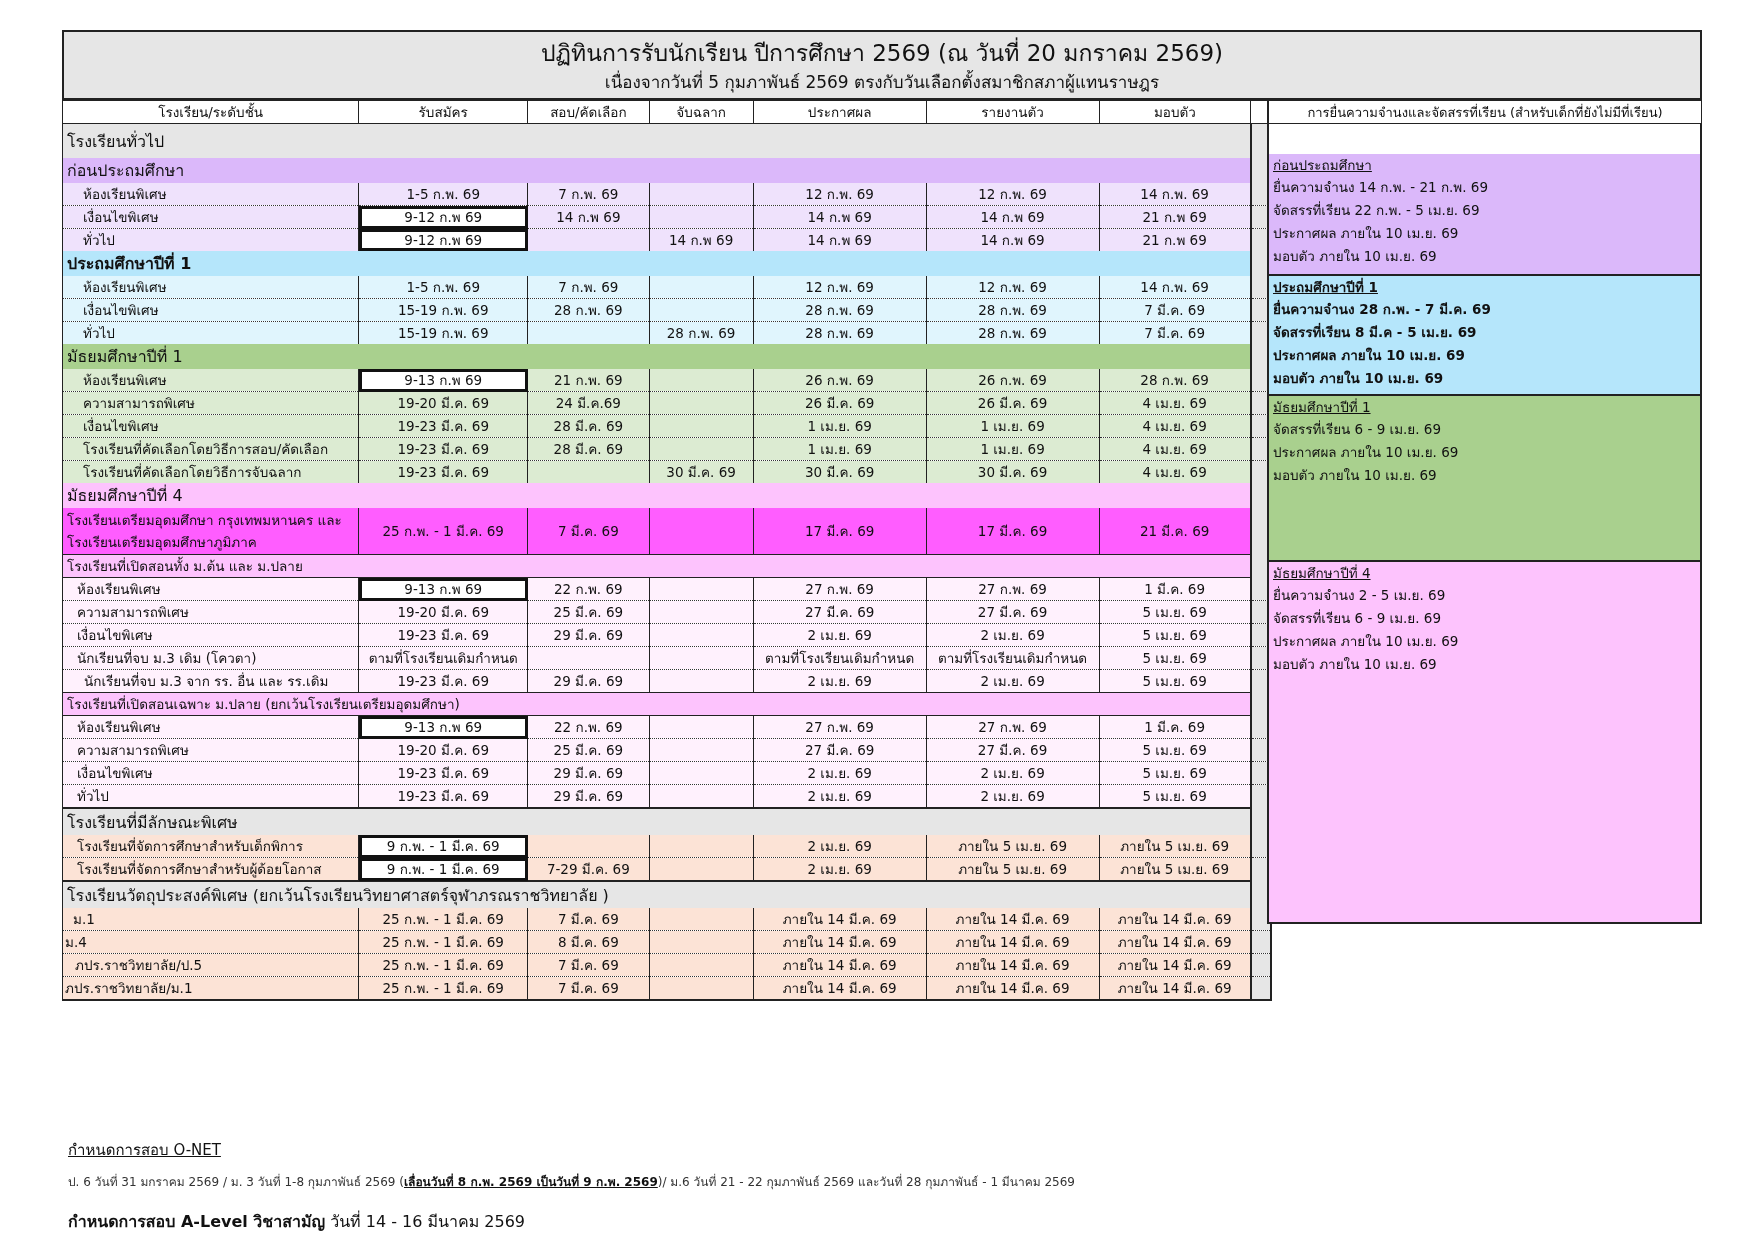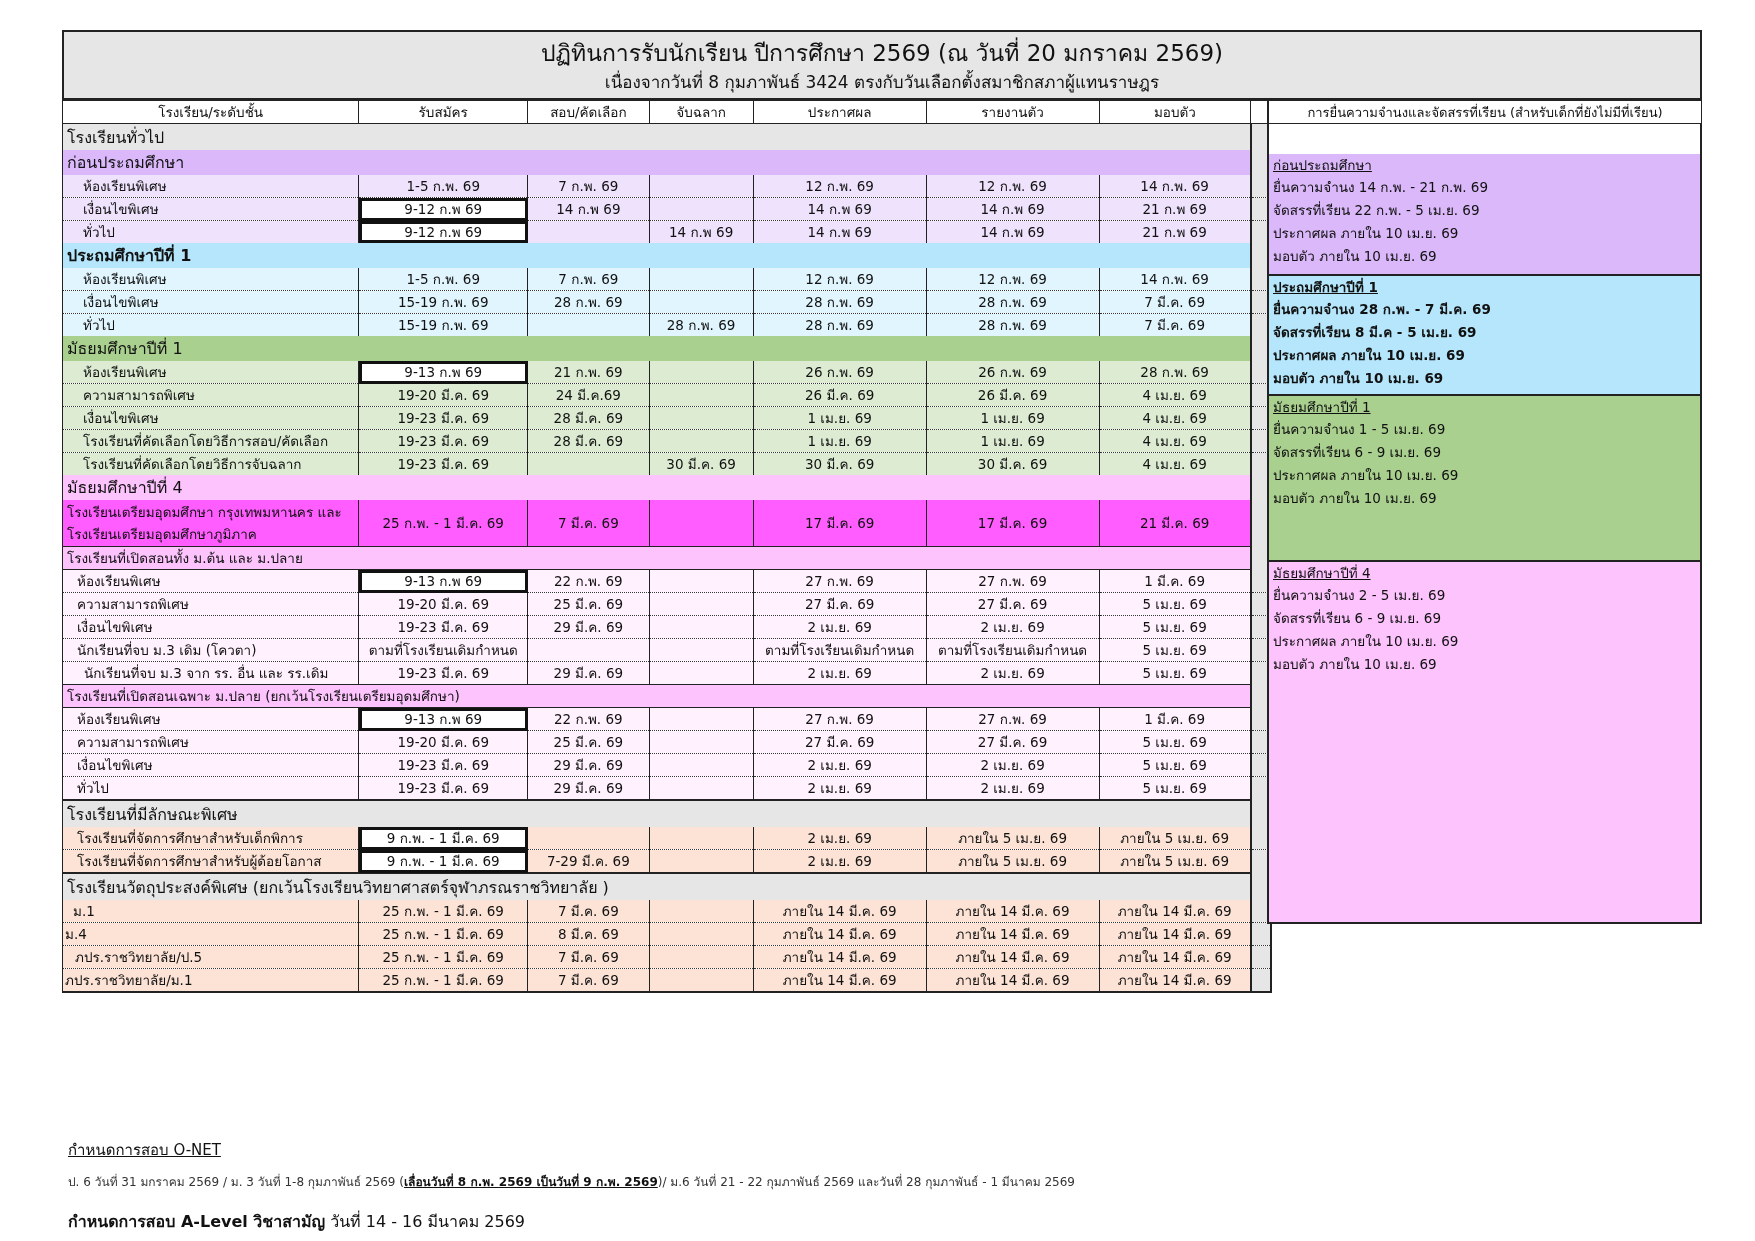--- a/index.html
+++ b/index.html
@@ -45,21 +45,21 @@
   .footer .f2 u { font-weight:bold; color:#111; }
   .footer .f3 { font-size:16px; font-weight:bold; }
   .footer .f3 span { font-weight:normal; }
 </style>
 </head>
 <body>
 
 <div id="sheet">
   <div class="title-box">
     <div class="title-main">ปฏิทินการรับนักเรียน ปีการศึกษา 2569 (ณ วันที่ 20 มกราคม 2569)</div>
-    <div class="title-sub">เนื่องจากวันที่ 8 กุมภาพันธ์ 3424 ตรงกับวันเลือกตั้งสมาชิกสภาผู้แทนราษฎร</div>
+    <div class="title-sub">เนื่องจากวันที่ 5 กุมภาพันธ์ 2569 ตรงกับวันเลือกตั้งสมาชิกสภาผู้แทนราษฎร</div>
   </div>
 
   <table class="grid">
     <colgroup>
       <col style="width:293px">
         <col style="width:167px">
         <col style="width:120px">
         <col style="width:103px">
       <col style="width:171px">
         <col style="width:171px">
@@ -71,21 +71,21 @@
           <td>โรงเรียน/ระดับชั้น</td>
           <td>รับสมัคร</td>
           <td>สอบ/คัดเลือก</td>
           <td>จับฉลาก</td>
           <td>ประกาศผล</td>
           <td>รายงานตัว</td>
           <td>มอบตัว</td>
           <td class="gutter"></td>
         </tr>
         <tr class="sec-gray">
-          <td colspan="7" class="vl" style="height:26px">โรงเรียนทั่วไป</td>
+          <td colspan="7" class="vl" style="height:34px">โรงเรียนทั่วไป</td>
           <td class="gutter"></td>
         </tr>
         <tr class="band p-band">
           <td colspan="7" class="vl">ก่อนประถมศึกษา</td>
           <td class="gutter"></td>
         </tr>
         <tr class="p-row dot">
           <td class="vl vr" style="padding-left:20px">ห้องเรียนพิเศษ</td>
           <td class="vl vr c">1-5 ก.พ. 69</td>
           <td class="vl vr c">7 ก.พ. 69</td>
@@ -401,21 +401,20 @@
   </div>
   <div class="rpanel b-band" style="top:246px;height:120px;">
     <div class="rh">ประถมศึกษาปีที่ 1</div>
     <div class="rl">ยื่นความจำนง 28 ก.พ. - 7 มี.ค. 69</div>
     <div class="rl">จัดสรรที่เรียน 8 มี.ค - 5 เม.ย. 69</div>
     <div class="rl">ประกาศผล ภายใน 10 เม.ย. 69</div>
     <div class="rl">มอบตัว ภายใน 10 เม.ย. 69</div>
   </div>
   <div class="rpanel g-band" style="top:366px;height:166px;">
     <div class="rh">มัธยมศึกษาปีที่ 1</div>
-    <div class="rl">ยื่นความจำนง 1 - 5 เม.ย. 69</div>
     <div class="rl">จัดสรรที่เรียน 6 - 9 เม.ย. 69</div>
     <div class="rl">ประกาศผล ภายใน 10 เม.ย. 69</div>
     <div class="rl">มอบตัว ภายใน 10 เม.ย. 69</div>
   </div>
   <div class="rpanel m-band" style="top:532px;height:362px;">
     <div class="rh">มัธยมศึกษาปีที่ 4</div>
     <div class="rl">ยื่นความจำนง 2 - 5 เม.ย. 69</div>
     <div class="rl">จัดสรรที่เรียน 6 - 9 เม.ย. 69</div>
     <div class="rl">ประกาศผล ภายใน 10 เม.ย. 69</div>
     <div class="rl">มอบตัว ภายใน 10 เม.ย. 69</div>

